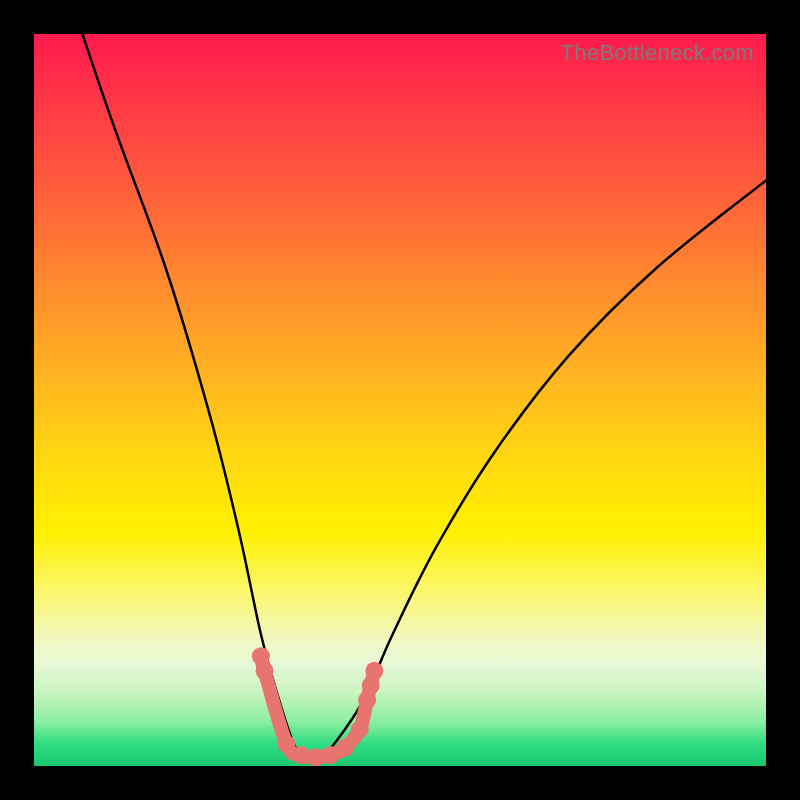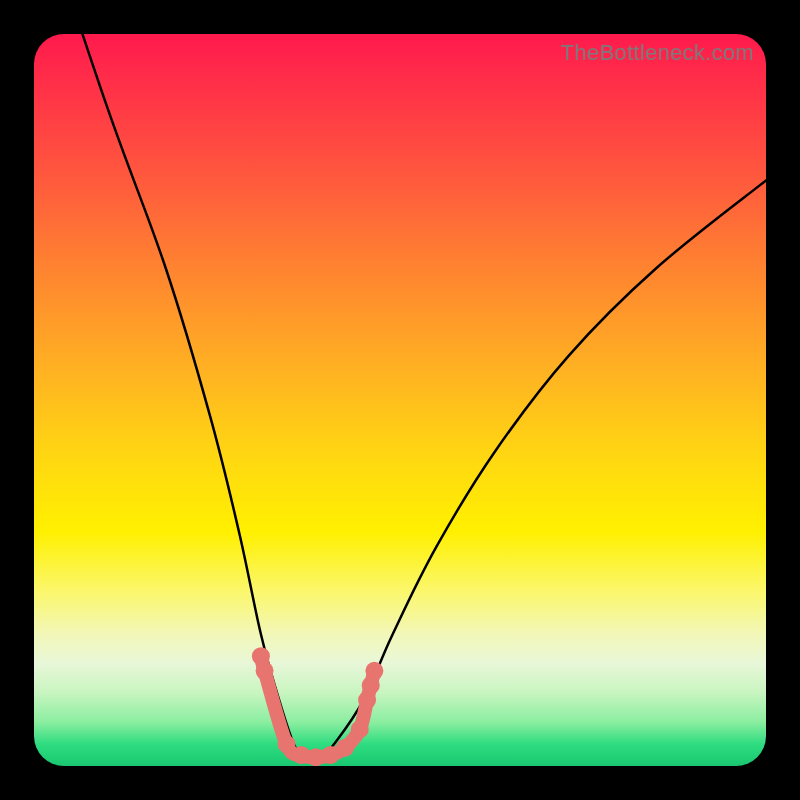--- a/index.html
+++ b/index.html
@@ -36,21 +36,20 @@
       #fff000 68%,
       #fbf76a 76%,
       #f2f7b8 82%,
       #e8f7d8 86%,
       #c8f5c0 90%,
       #8beea0 94%,
       #2fdc80 97%,
       #18c770 100%
     );
     overflow: hidden;
-    border-radius: 30px;
   }
   .watermark {
     position: absolute;
     top: 6px;
     right: 12px;
     color: #7b7b7b;
     font-size: 22px;
     font-weight: 500;
     letter-spacing: 0.3px;
     user-select: none;

